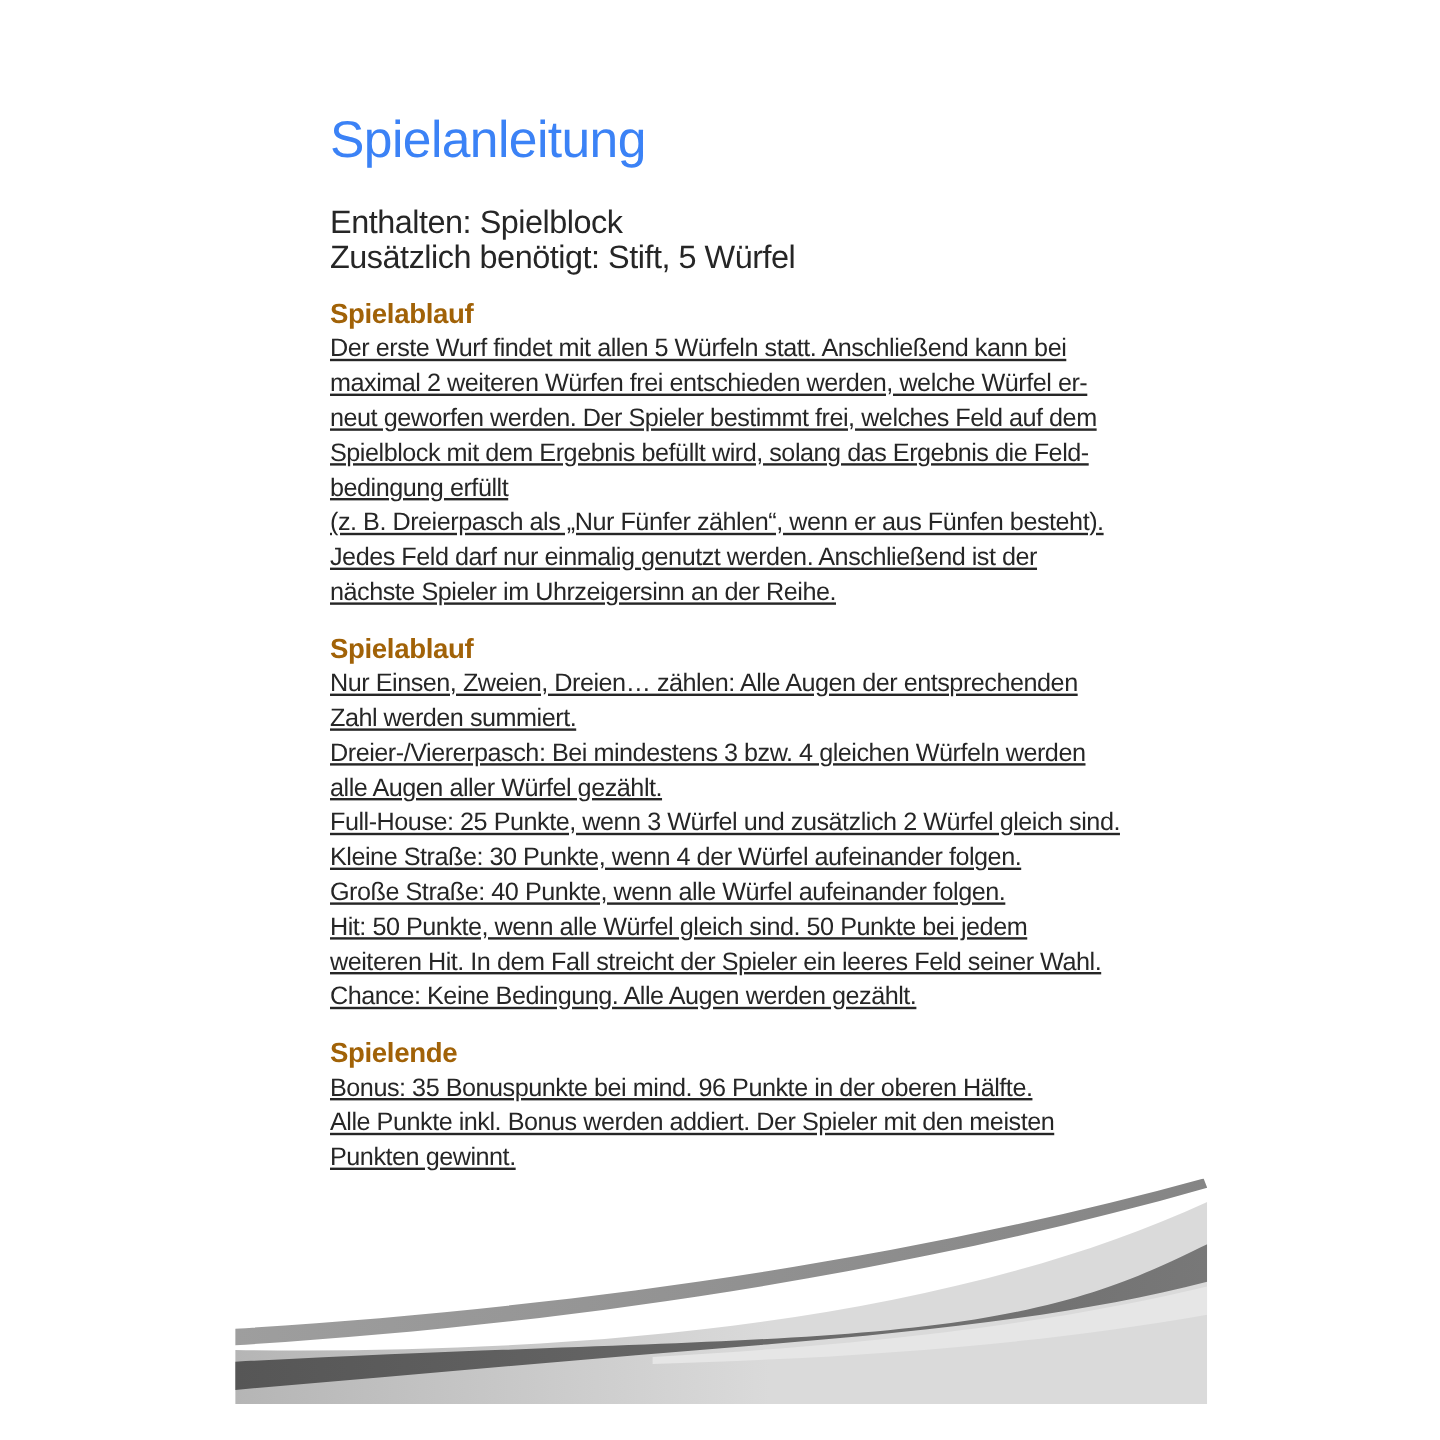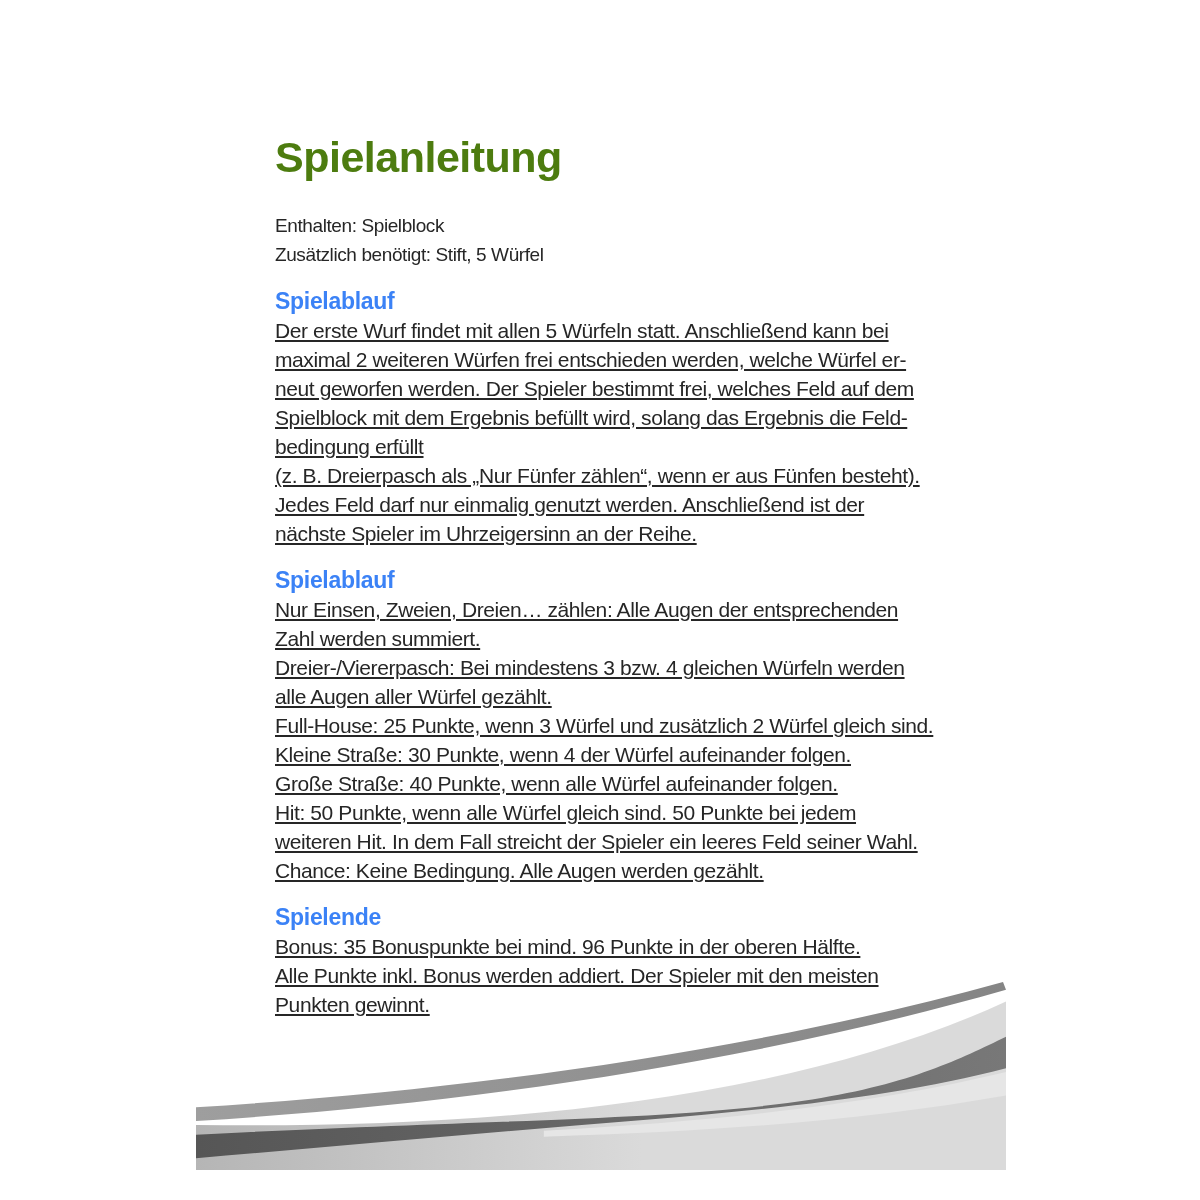--- a/index.html
+++ b/index.html
@@ -14,40 +14,39 @@
     color: #262626;
   }
   .content {
     position: absolute;
     left: 275px;
     top: 96px;
     width: 740px;
   }
   .doc-title {
     font-size: 43px;
-    font-weight: bold;
+    font-weight: normal;
     line-height: 1.0;
     letter-spacing: -0.5px;
     margin-bottom: 32px;
-    color: #4d7c0f;
-    margin-top: 40px;
+    color: #3b82f6;
   }
   .intro {
-    font-size: 19px;
+    font-size: 27px;
     line-height: 29px;
     letter-spacing: -0.4px;
     white-space: pre;
   }
   .section-title {
     font-size: 23px;
     font-weight: bold;
     line-height: 29px;
     letter-spacing: -0.3px;
     margin-top: 18px;
-    color: #3b82f6;
+    color: #a16207;
   }
   .section-body {
     font-size: 21px;
     line-height: 29px;
     letter-spacing: -0.4px;
     white-space: pre;
     text-decoration: underline;
   }
   .swoosh {
     position: absolute;

